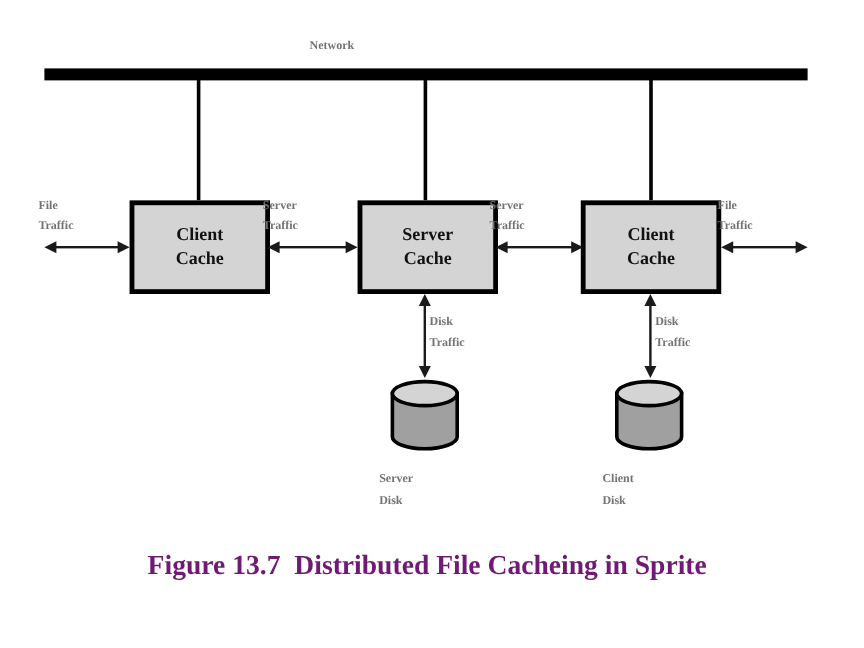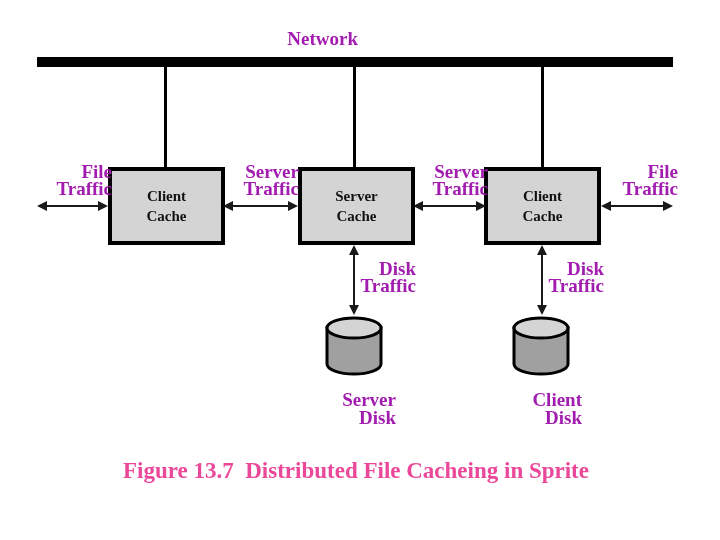--- a/index.html
+++ b/index.html
@@ -7,24 +7,24 @@
     position: relative;
     width: 720px;
     height: 540px;
     background: var(--background, #ffffff);
     font-family: "Liberation Serif", serif;
     overflow: hidden;
   }
   .lbl {
     position: absolute;
     font-weight: bold;
-    color: #a21caf;
+    color: #737373;
     white-space: pre-line;
-    text-align: right;
-    font-size: 19px;
+    text-align: left;
+    font-size: 10px;
     line-height: 17px;
   }
   
   .network-lbl { left: 258px; top: 30px; width: 100px; }
   .network-bar {
     position: absolute; left: 37px; top: 57px; width: 636px; height: 10px;
     background: var(--bar, #000);
   }
   .vline { position: absolute; top: 66px; height: 101px; width: 3px; background: var(--bar, #000); }
   .vl1 { left: 164px; }
@@ -113,21 +113,21 @@
   .server-disk-lbl { left: 316px; top: 391px; width: 80px; line-height: 18px; }
   .client-disk-lbl { left: 502px; top: 391px; width: 80px; line-height: 18px; }
 
   
   .caption {
     position: absolute;
     left: 0; top: 458px; width: 712px;
     text-align: center;
     font-weight: bold;
     font-size: 23px;
-    color: #ec4899;
+    color: #701a75;
     white-space: pre;
   }
 </style>
 </head>
 <body>
 
 <div class="canvas">
 
   <div class="lbl network-lbl">Network</div>
   <div class="network-bar"></div>

